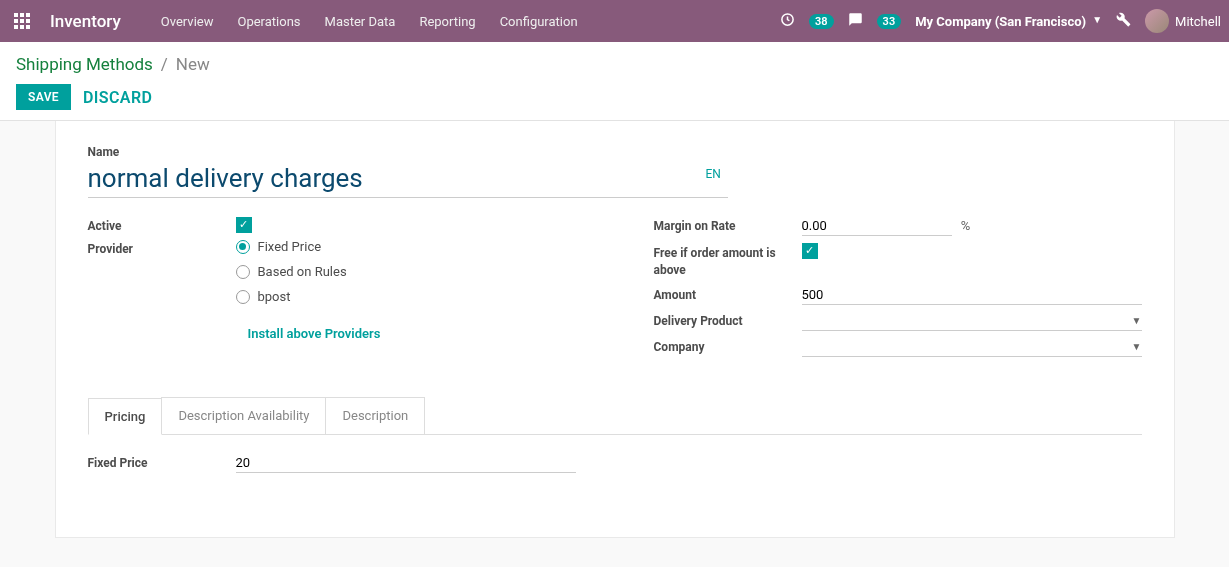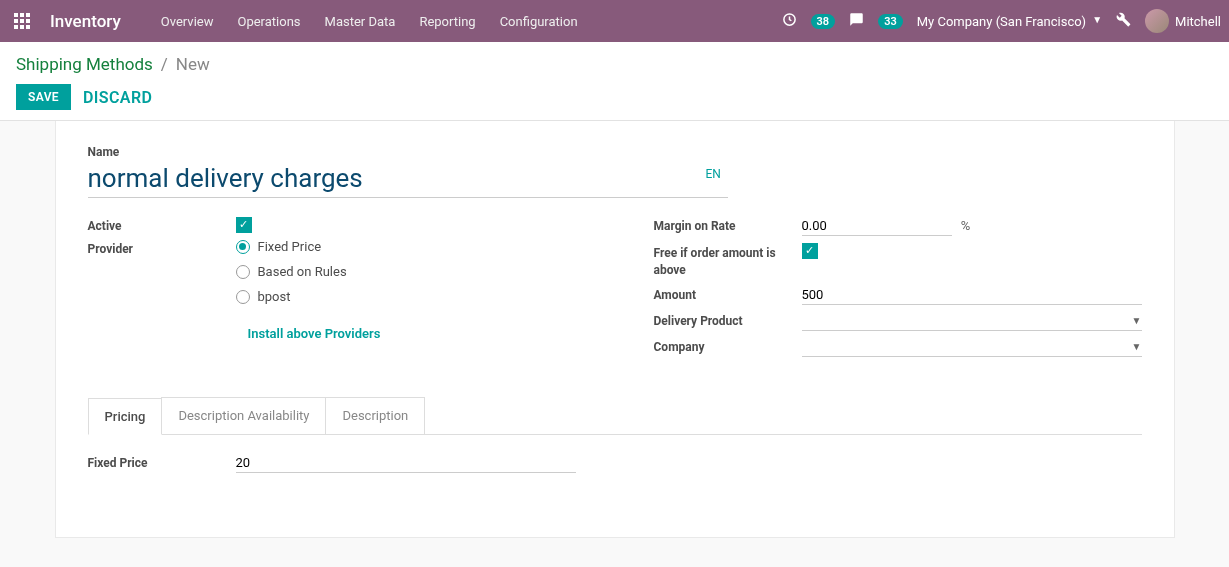--- a/index.html
+++ b/index.html
@@ -8,21 +8,21 @@
 .topnav { background: #875a7b; height: 42px; display: flex; align-items: center; padding: 0 8px; color: #fff; }
 .app-icon { width: 28px; height: 28px; display: flex; align-items: center; justify-content: center; cursor: pointer; margin-right: 14px; }
 .app-icon svg { fill: #fff; }
 .app-title { font-size: 17px; font-weight: 500; margin-right: 28px; }
 .nav-menu { display: flex; gap: 0; text-align: center; }
 .nav-item { padding: 12px 12px; font-size: 13px; color: #eee; cursor: pointer; }
 .nav-spacer { flex: 1; }
 .nav-right { display: flex; align-items: center; gap: 14px; }
 .badge-group { display: flex; align-items: center; gap: 14px; cursor: pointer; }
 .badge { background: #00a09d; color: #fff; font-size: 11px; padding: 1px 6px; border-radius: 9px; font-weight: 600; }
-.company-select { display: flex; align-items: flex-start; gap: 6px; font-size: 13px; cursor: pointer; }
+.company-select { display: flex; align-items: flex-start; gap: 6px; font-size: 13px; cursor: pointer; font-weight: bold; }
 .caret-down { font-size: 10px; }
 .tool-icon { cursor: pointer; font-size: 15px; }
 .avatar-group { display: flex; align-items: center; gap: 6px; cursor: pointer; }
 .avatar { width: 24px; height: 24px; border-radius: 50%; background: linear-gradient(135deg,#c9a,#987); display:inline-block; }
 
 .header-bar { background: #fff; border-bottom: 1px solid #e2e2e2; padding: 12px 16px 10px; }
 .breadcrumb { display: flex; align-items: center; gap: 8px; margin-bottom: 10px; font-size: 17px; }
 .breadcrumb a { color: #15803d; text-decoration: none; }
 .breadcrumb .sep { color: #888; }
 .breadcrumb .current { color: #888; }

